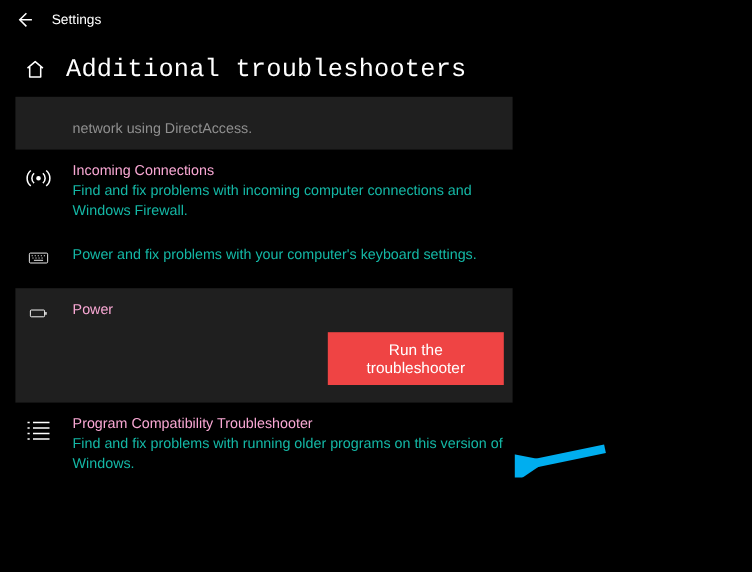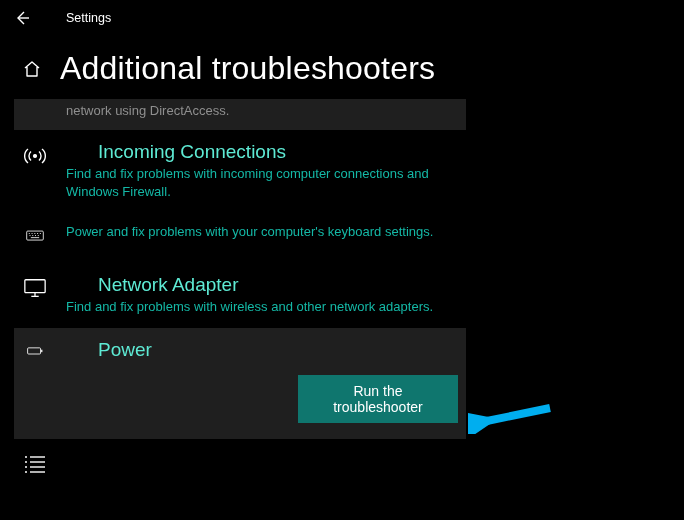--- a/index.html
+++ b/index.html
@@ -9,68 +9,68 @@
     color: #fff;
     font-family: "Segoe UI", Arial, sans-serif;
     font-size: 14px;
     overflow: hidden;
   }
   .topbar {
     height: 36px;
     display: flex;
     align-items: center;
     padding-left: 14px;
-    gap: 36px;
+    gap: 17px;
   }
   .back-arrow {
     width: 16px; height: 16px;
     display: inline-flex; align-items: center; justify-content: center;
   }
   .appname { font-size: 12.5px; color: #fff; }
   .header {
     display: flex; align-items: center;
     padding: 14px 0 12px 22px;
     gap: 18px;
   }
   .home-icon { width: 20px; height: 20px; display:inline-flex; align-items:center; justify-content:center; }
   .page-title {
-    font-size: 32px; font-weight: 400; letter-spacing: 0.2px;
+    font-size: 23px; font-weight: 400; letter-spacing: 0.2px; font-family: Liberation Mono, monospace;
   }
   .list {
     padding-left: 14px;
     width: 466px;
   }
   .item {
     display: flex;
     padding: 11px 8px 12px 8px;
     gap: 18px;
     align-items: flex-start;
     cursor: default;
   }
   .item .icon {
     width: 26px; height: 26px;
     flex: 0 0 26px;
     margin-top: 2px;
     display: flex; align-items: center; justify-content: center;
   }
   .item .txt { flex: 1; }
-  .item .title { font-size: 19px; color: #5eead4; margin-bottom: 2px; margin-left: 32px; }
+  .item .title { font-size: 13px; color: #f9a8d4; margin-bottom: 2px; }
   .item .desc { font-size: 13px; color: #14b8a6; line-height: 1.35; }
   .item.selected {
     background: #1f1f1f;
     padding-bottom: 14px;
   }
   .cutoff {
     background: #1f1f1f;
-    padding: 4px 8px 12px 52px;
+    padding: 21px 8px 12px 52px;
   }
   .cutoff .desc { font-size: 13px; color: #8f8f8f; }
   .run-btn {
     margin: 12px 0 2px 232px;
-    background: #0f766e;
+    background: #ef4444;
     border: none;
     color: #fff;
     font-size: 14px;
     padding: 8px 16px;
     cursor: pointer;
     font-family: inherit;
   }
   .arrow-annot {
     position: absolute;
     left: 468px; top: 398px;
@@ -139,35 +139,20 @@
             <line x1="17" y1="9.5" x2="18.5" y2="9.5"></line>
             <line x1="7" y1="12.5" x2="19" y2="12.5"></line>
           </g>
         </svg>
     </span>
     <div class="txt">
       <div class="desc">Power and fix problems with your computer's keyboard settings.</div>
     </div>
   </div>
 
-  <div class="item">
-    <span class="icon">
-      <svg viewBox="0 0 26 26" width="26" height="24">
-          <g stroke="#fff" stroke-width="1.4" fill="none">
-            <rect x="2" y="3" width="22" height="14" rx="1"></rect>
-            <line x1="9" y1="21" x2="17" y2="21"></line>
-            <line x1="13" y1="17" x2="13" y2="21"></line>
-          </g>
-        </svg>
-    </span>
-    <div class="txt">
-      <div class="title">Network Adapter</div>
-      <div class="desc">Find and fix problems with wireless and other network adapters.</div>
-    </div>
-  </div>
 
   <div class="item selected">
     <span class="icon">
       <svg viewBox="0 0 26 26" width="26" height="16">
           <g stroke="#fff" stroke-width="1.4" fill="none">
             <rect x="1" y="3" width="21" height="10" rx="1.5"></rect>
             <rect x="23" y="6" width="2" height="4" fill="#fff" stroke="none"></rect>
           </g>
         </svg>
     </span>
@@ -185,20 +170,24 @@
             <line x1="8" y1="5" x2="23" y2="5"></line>
             <line x1="3" y1="10" x2="5" y2="10"></line>
             <line x1="8" y1="10" x2="23" y2="10"></line>
             <line x1="3" y1="15" x2="5" y2="15"></line>
             <line x1="8" y1="15" x2="23" y2="15"></line>
             <line x1="3" y1="20" x2="5" y2="20"></line>
             <line x1="8" y1="20" x2="23" y2="20"></line>
           </g>
         </svg>
     </span>
+    <div class="txt">
+      <div class="title">Program Compatibility Troubleshooter</div>
+      <div class="desc">Find and fix problems with running older programs on this version of Windows.</div>
+    </div>
   </div>
 
 </div>
 
 <svg class="arrow-annot" width="90" height="36">
   <defs>
     <marker id="ahead" markerWidth="12" markerHeight="12" refX="2" refY="6" orient="auto">
       <path d="M12 1 L0 6 L12 11 Z" fill="#00aeef"></path>
     </marker>
   </defs>

